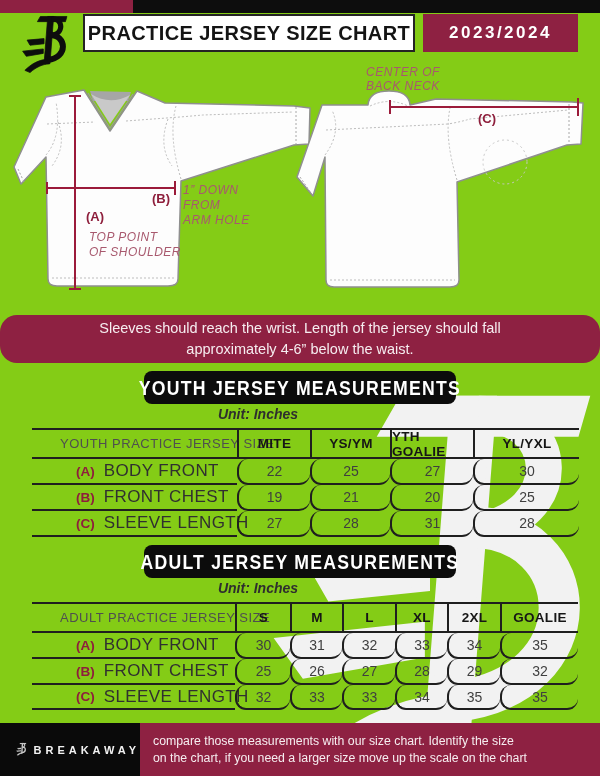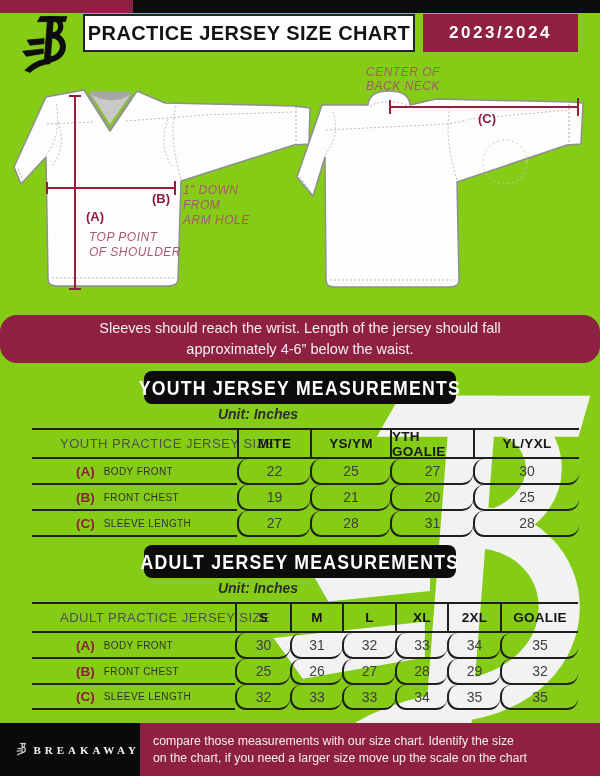--- a/index.html
+++ b/index.html
@@ -48,26 +48,26 @@
   .unit-line{left:0;width:516px;text-align:center;font-style:italic;font-weight:600;font-size:14px;color:#2e2e2e;}
 
   
   .size-table{display:grid;border-top:2px solid #1f1f1f;box-sizing:border-box;background:transparent;}
   .size-table > div{border-bottom:2px solid #1f1f1f;box-sizing:border-box;display:flex;align-items:center;background:transparent;}
   .size-table .vline{border-left:2px solid #1f1f1f;}
   .size-table .th-label{padding-left:28px;color:#4f4f4f;font-size:13px;letter-spacing:.5px;white-space:nowrap;}
   .size-table .th-col{justify-content:center;font-weight:700;font-size:13.5px;color:#161616;letter-spacing:.3px;}
   .size-table .td-label{padding-left:44px;white-space:nowrap;}
   .size-table .td-label .key{color:#8e1f3c;font-weight:800;font-size:13.5px;margin-right:9px;}
-  .size-table .td-label .lbl{color:#303030;font-size:10px;letter-spacing:.4px;}
+  .size-table .td-label .lbl{color:#303030;font-size:17px;letter-spacing:.4px;}
   .size-table .td-val{justify-content:center;color:#3f3f3f;font-size:14px;border-radius:11px;}
 
   
   .footer-black{left:0;top:723px;width:140px;height:53px;background:#0a0a0a;display:flex;align-items:center;}
-  .footer-brand{color:#f2f2f2;font-size:11px;font-weight:700;letter-spacing:4px;margin-left:6px;white-space:nowrap;font-family:Liberation Serif, serif;}
+  .footer-brand{color:#f2f2f2;font-size:11px;font-weight:700;letter-spacing:4px;margin-left:6px;white-space:nowrap;}
   .footer-maroon{
     left:140px;top:723px;width:460px;height:53px;background:#8e2142;
     display:flex;flex-direction:column;justify-content:center;padding-left:13px;box-sizing:border-box;
   }
   .footer-maroon span{display:block;color:#f6edf0;font-size:12.3px;line-height:16.5px;white-space:nowrap;}
 </style>
 </head>
 <body>
 
 <div class="page">

